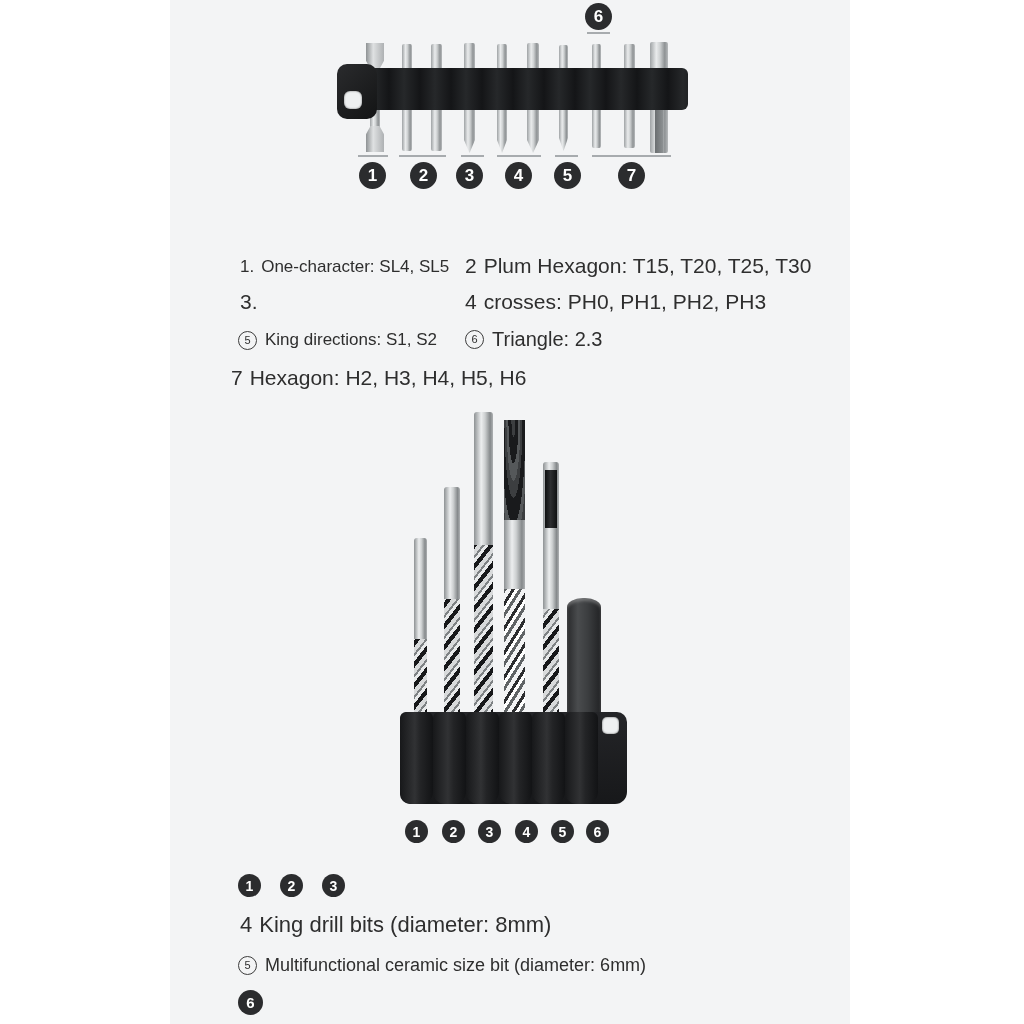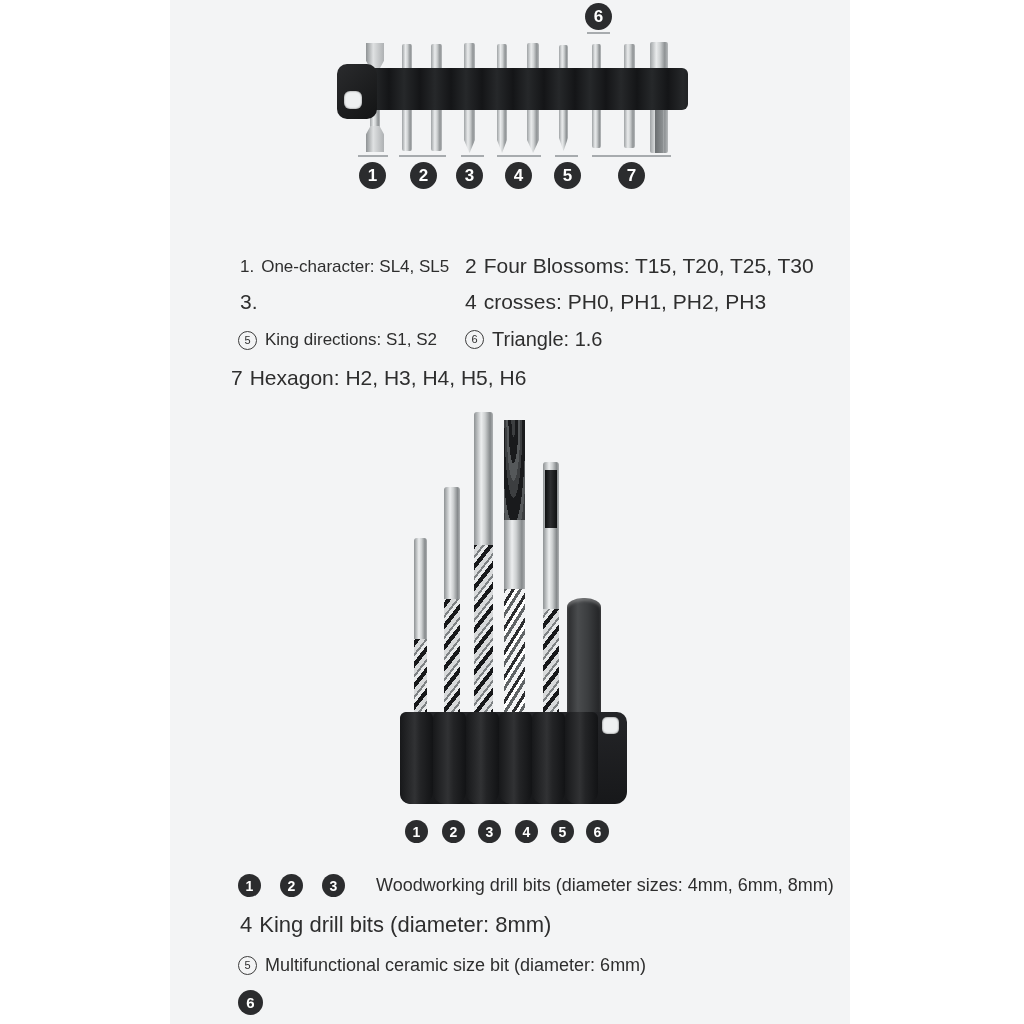--- a/index.html
+++ b/index.html
@@ -112,36 +112,36 @@
     <div class="nbadge d27" style="left:618px;top:162px;">7</div>
   </div>
 
   <div>
     <div class="lrow t-small" style="left:240px;top:257px;">
       <span class="numpre">1.</span>
       <span>One-character: SL4, SL5</span>
     </div>
     <div class="lrow t-large" style="left:465px;top:254px;">
       <span class="numpre">2</span>
-      <span>Four Blossoms: T15, T20, T25, T30</span>
+      <span>Plum Hexagon: T15, T20, T25, T30</span>
     </div>
     <div class="lrow t-large" style="left:240px;top:290px;">
       <span class="numpre">3.</span>
     </div>
     <div class="lrow t-large" style="left:465px;top:290px;">
       <span class="numpre">4</span>
       <span>crosses: PH0, PH1, PH2, PH3</span>
     </div>
     <div class="lrow t-small" style="left:238px;top:330px;">
       <span class="cnum">5</span>
       <span>King directions: S1, S2</span>
     </div>
     <div class="lrow t-med" style="left:465px;top:328px;">
       <span class="cnum">6</span>
-      <span>Triangle: 1.6</span>
+      <span>Triangle: 2.3</span>
     </div>
     <div class="lrow t-large" style="left:231px;top:366px;">
       <span class="numpre">7</span>
       <span>Hexagon: H2, H3, H4, H5, H6</span>
     </div>
   </div>
 
   <div>
     <div class="drill" style="left:414px;top:538px;width:13px;height:177px;">
       <div class="flutes" style="height:76px;"></div>
@@ -178,21 +178,20 @@
     <div class="nbadge d23" style="left:515px;top:820px;">4</div>
     <div class="nbadge d23" style="left:551px;top:820px;">5</div>
     <div class="nbadge d23" style="left:586px;top:820px;">6</div>
   </div>
 
   <div>
     <div class="lrow" style="left:238px;top:874px;font-size:18px;">
       <span class="fnum">1</span>
       <span class="fnum" style="margin-left:13px;">2</span>
       <span class="fnum" style="margin-left:13px;">3</span>
-      <span style="margin-left:25px;">Woodworking drill bits (diameter sizes: 4mm, 6mm, 8mm)</span>
     </div>
     <div class="lrow" style="left:240px;top:912px;font-size:22px;">
       <span class="numpre">4</span>
       <span>King drill bits (diameter: 8mm)</span>
     </div>
     <div class="lrow" style="left:238px;top:955px;font-size:18px;">
       <span class="cnum">5</span>
       <span>Multifunctional ceramic size bit (diameter: 6mm)</span>
     </div>
     <div class="lrow" style="left:238px;top:990px;font-size:18px;">

